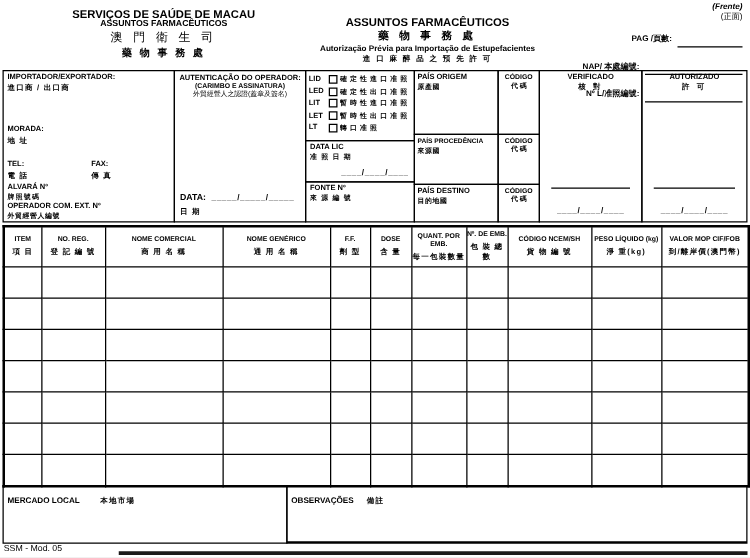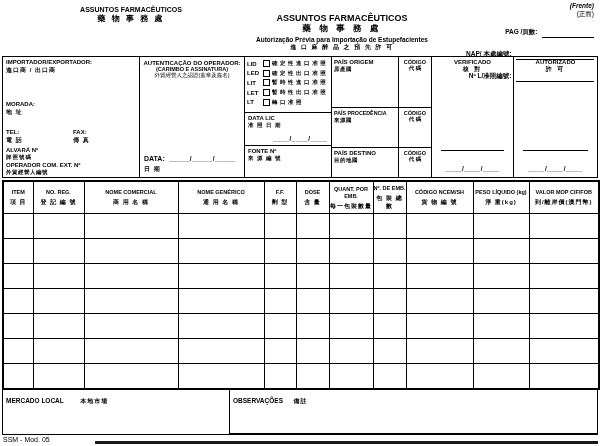--- a/index.html
+++ b/index.html
@@ -28,21 +28,23 @@
   .hzh{font-size:6px;font-weight:bold;text-align:center;letter-spacing:1px;line-height:8px;margin-top:2px;}
   .meta-row{margin-bottom:4px;white-space:nowrap;}
   .meta-label{font-size:6.5px;font-weight:bold;}
 </style>
 </head>
 <body>
 
 <div class="sheet">
 
   <div class="abs c" style="left:26px;top:6px;width:210px;">
+    <div style="font-size:9px;font-weight:bold;">SERVIÇOS DE SAÚDE DE MACAU</div>
     <div style="font-size:7px;font-weight:bold;">ASSUNTOS FARMACÊUTICOS</div>
+    <div style="font-size:9.5px;letter-spacing:3px;margin-top:1px;">澳 門 衛 生 司</div>
     <div style="font-size:8px;font-weight:bold;letter-spacing:2px;">藥 物 事 務 處</div>
   </div>
 
   <div class="abs c" style="left:222px;top:13px;width:240px;">
     <div style="font-size:9px;font-weight:bold;">ASSUNTOS FARMACÊUTICOS</div>
     <div style="font-size:8.5px;font-weight:bold;letter-spacing:3px;">藥 物 事 務 處</div>
     <div style="font-size:6.5px;font-weight:bold;margin-top:1px;">Autorização Prévia para Importação de Estupefacientes</div>
     <div style="font-size:6px;font-weight:bold;letter-spacing:1.5px;">進 口 麻 醉 品 之 預 先 許 可</div>
   </div>
 

